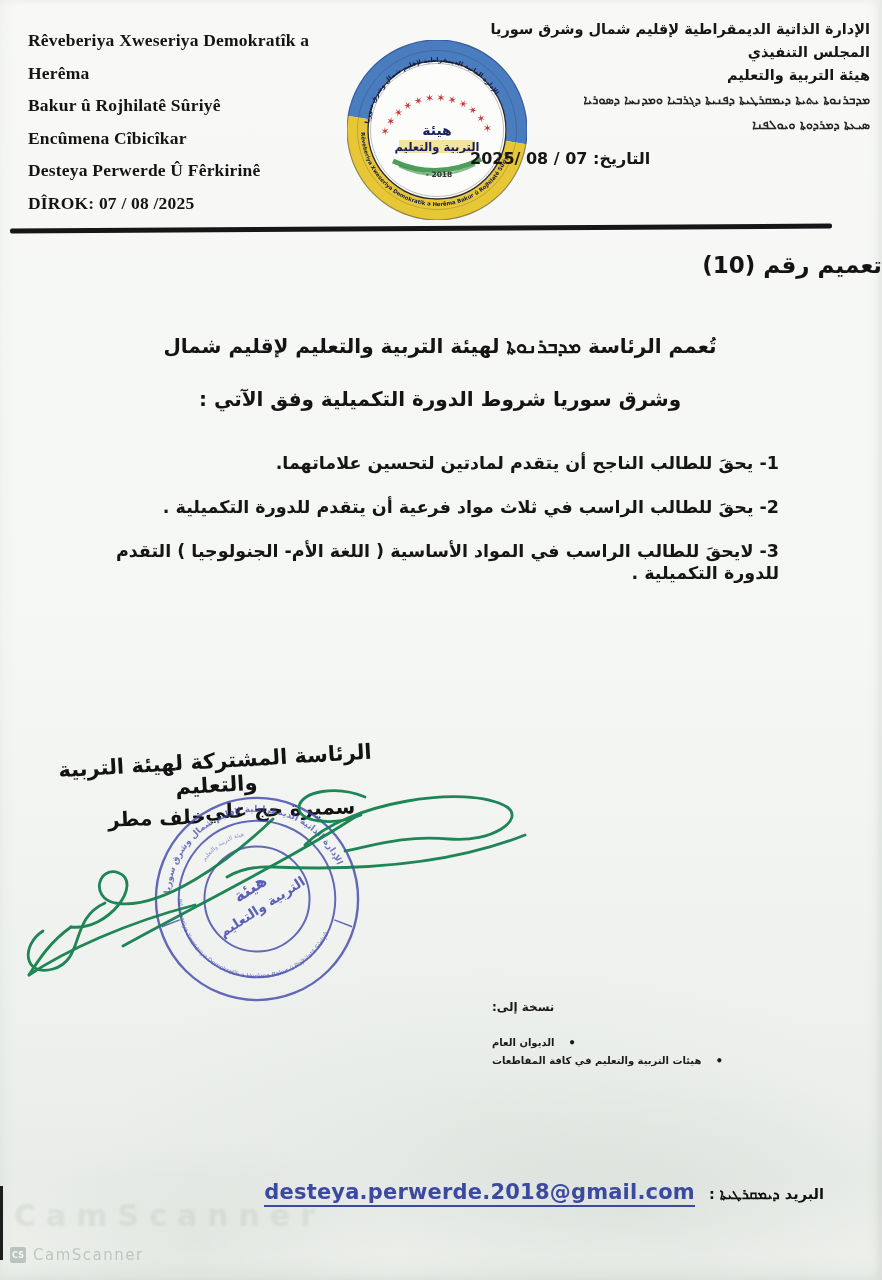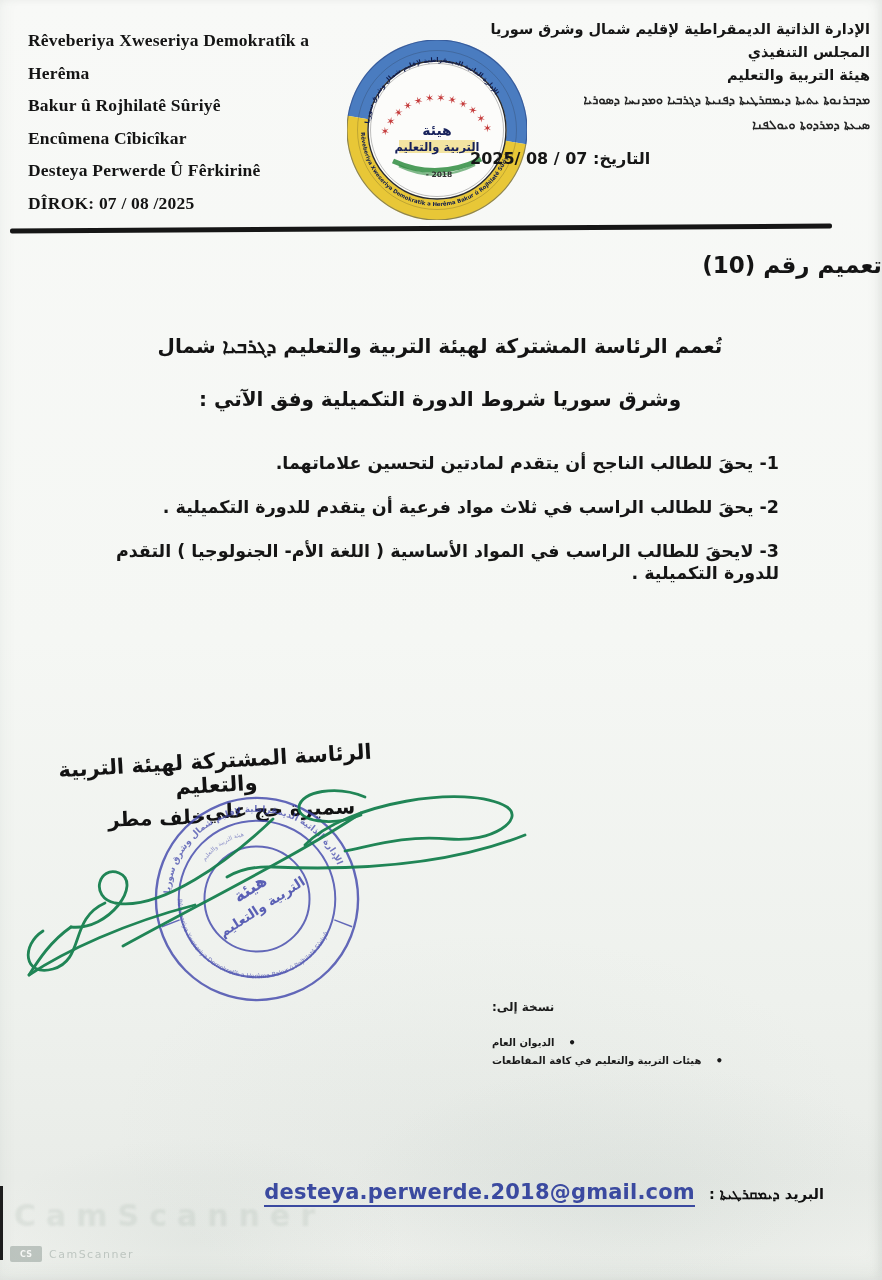--- a/index.html
+++ b/index.html
@@ -59,23 +59,23 @@
   .email-link{
     color:#3b4aa0;text-decoration:none;border-bottom:2px solid #3b4aa0;
     padding-bottom:1px;margin-right:9px;letter-spacing:0.2px;font-size:21px;cursor:pointer;
   }
   .edge-strip{position:absolute;left:0;top:1186px;width:3px;height:74px;background:#1d1d1d;}
   .wm-ghost{
     position:absolute;left:14px;top:1198px;font-size:30px;font-weight:700;
     color:rgba(140,160,152,0.16);letter-spacing:10px;filter:blur(1px);
   }
   .wm-row{position:absolute;left:10px;top:1246px;display:flex;align-items:center;gap:7px;opacity:0.5;}
-  .wm-badge{width:32px;height:16px;background:#8d9a94;color:#ffffff;font-size:8px;font-weight:700;
+  .wm-badge{width:16px;height:16px;background:#8d9a94;color:#ffffff;font-size:8px;font-weight:700;
     display:flex;align-items:center;justify-content:center;border-radius:2px;}
-  .wm-label{font-size:11px;color:#93a09a;letter-spacing:1.5px;text-align:center;}
+  .wm-label{font-size:15px;color:#93a09a;letter-spacing:1.5px;text-align:center;}
 </style>
 </head>
 <body>
 
 <div class="page">
 
   <div class="header-left">
     <div>Rêveberiya Xweseriya Demokratîk a  Herêma</div>
     <div>Bakur û Rojhilatê Sûriyê</div>
     <div>Encûmena Cîbicîkar</div>
@@ -115,21 +115,21 @@
     <div class="hr-sy">ܡܕܒܪܢܘܬܐ ܝܬܝܬܐ ܕܝܡܩܪܛܝܬܐ ܕܦܢܝܬܐ ܕܓܪܒܝܐ ܘܡܕܢܚܐ ܕܣܘܪܝܐ</div>
     <div class="hr-sy">ܣܝܥܬܐ ܕܡܪܕܘܬܐ ܘܝܘܠܦܢܐ</div>
     <div class="hr-date" style="text-align:left;padding-left:0;padding-right:26px;">التاريخ: 07 / 08 /2025</div>
   </div>
 
   <div class="divider"></div>
 
   <div class="doc-title">تعميم رقم (10)</div>
 
   <div class="intro">
-    <div>تُعمم الرئاسة المشتركة لهيئة التربية والتعليم ܕܓܪܒܝܐ شمال</div>
+    <div>تُعمم الرئاسة ܡܕܒܪܢܘܬܐ لهيئة التربية والتعليم لإقليم شمال</div>
     <div>وشرق سوريا شروط الدورة التكميلية وفق الآتي :</div>
   </div>
 
   <div class="rules">
     <div class="rule">1- يحقَ للطالب الناجح أن يتقدم لمادتين لتحسين علاماتهما.</div>
     <div class="rule">2- يحقَ للطالب الراسب في ثلاث مواد فرعية أن يتقدم للدورة التكميلية .</div>
     <div class="rule">3- لايحقَ للطالب الراسب في المواد الأساسية ( اللغة الأم- الجنولوجيا ) التقدم للدورة التكميلية .</div>
   </div>
 
   <div class="sig-heading">الرئاسة المشتركة لهيئة التربية والتعليم</div>

